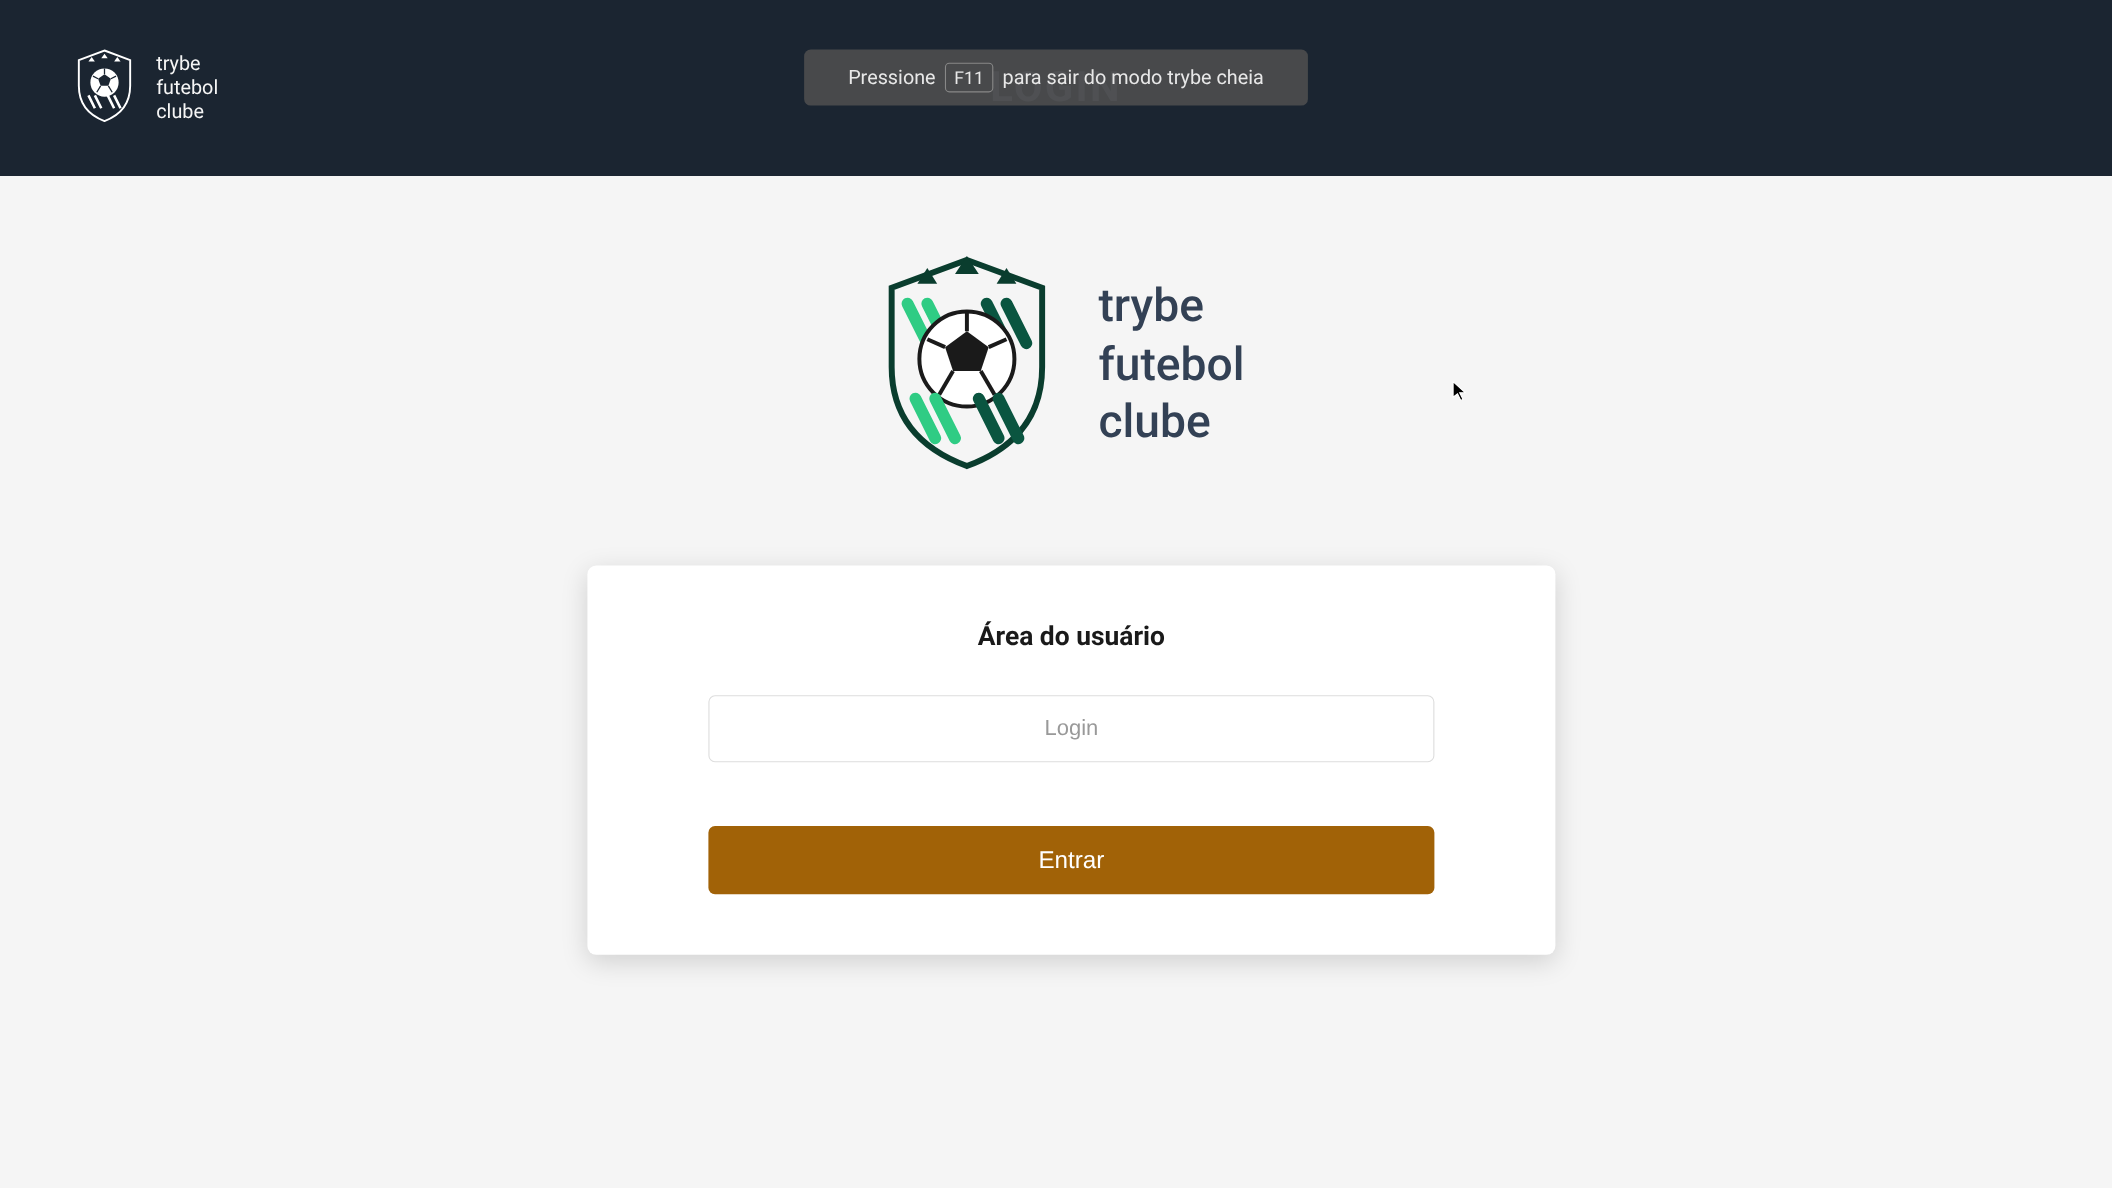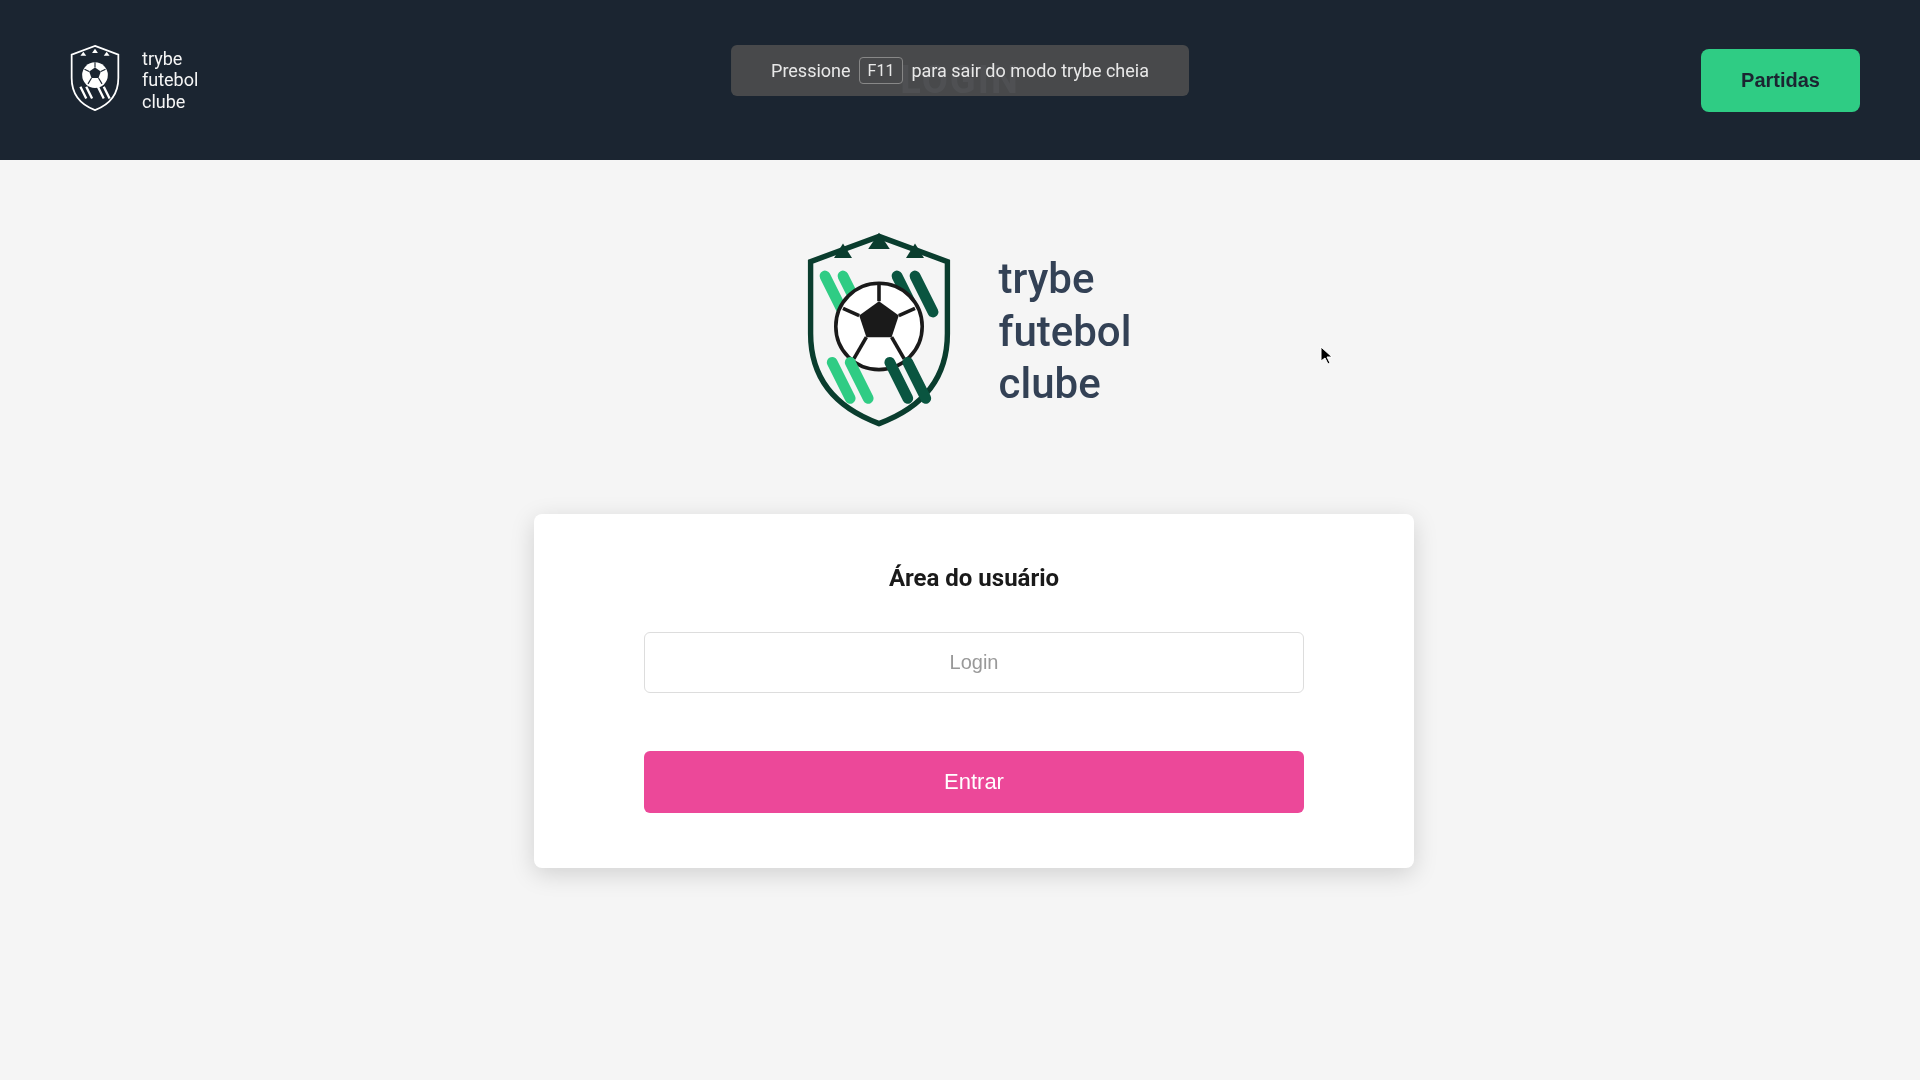--- a/index.html
+++ b/index.html
@@ -131,21 +131,21 @@
       text-align: center;
       margin-bottom: 18px;
       background: #fff;
     }
     .text-input::placeholder {
       color: #999;
     }
     .submit-btn {
       width: 100%;
       padding: 18px;
-      background: #ec4899;
+      background: #a16207;
       color: #fff;
       border: none;
       border-radius: 6px;
       font-size: 22px;
       cursor: pointer;
       margin-top: 40px;
     }
     .cursor {
       position: absolute;
       top: 346px;
@@ -179,21 +179,20 @@
     <div class="logo-small-text">
       <div>trybe</div>
       <div>futebol</div>
       <div>clube</div>
     </div>
   </div>
 
   <div class="center-tab">LOGIN</div>
 
   <div class="nav-buttons">
-    <button class="nav-btn">Partidas</button>
   </div>
 </header>
 
 <div class="fullscreen-notice">
   <span>Pressione</span>
   <span class="kbd">F11</span>
   <span>para sair do modo trybe cheia</span>
 </div>
 
 <main class="main">

